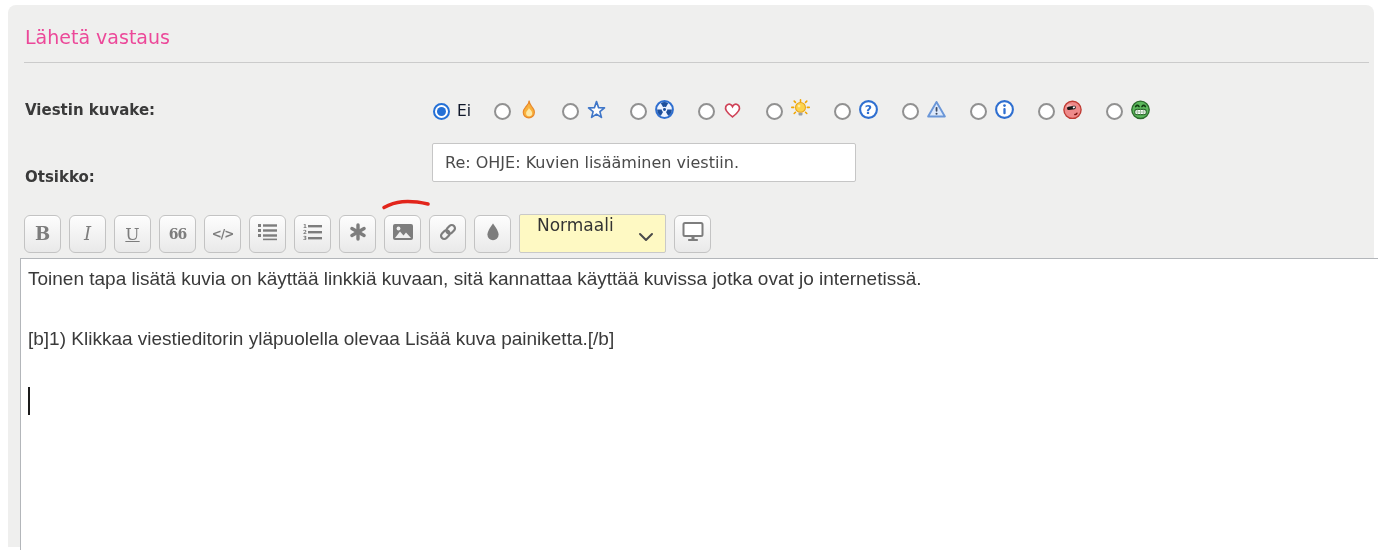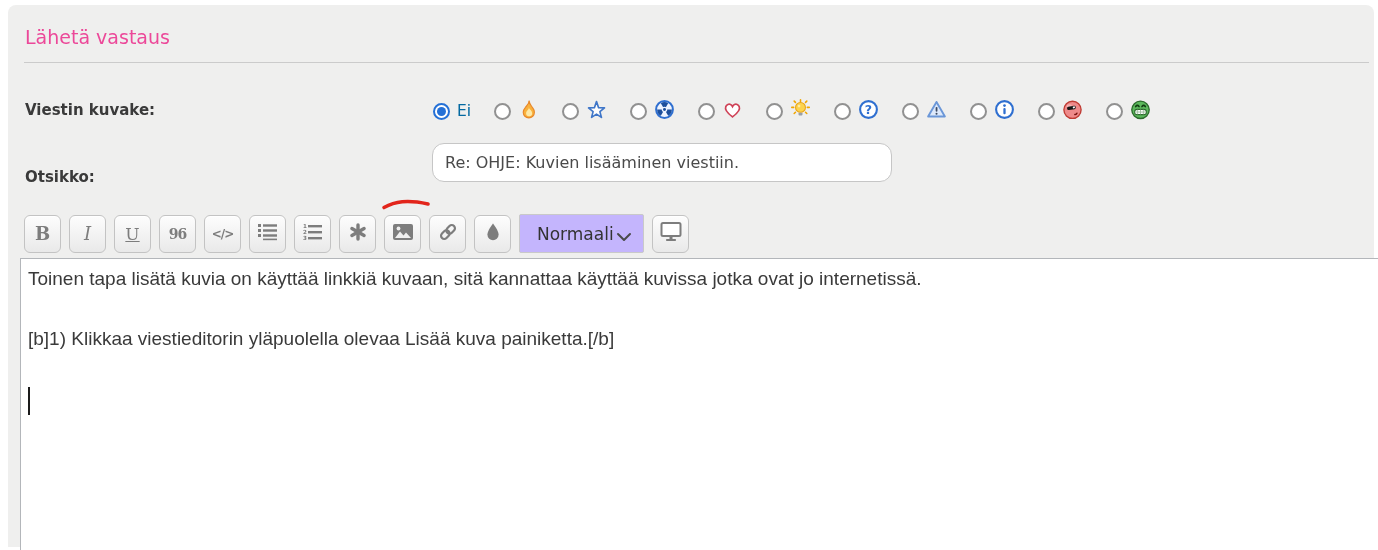--- a/index.html
+++ b/index.html
@@ -8,35 +8,35 @@
          border-radius:8px 8px 0 0;}
   .page-title{position:absolute;left:25px;top:26px;font-size:19px;color:#ec4899;}
   .divider{position:absolute;left:24px;top:62px;width:1345px;height:1px;background:#cbcbcb;}
   .field-label{position:absolute;left:25px;font-size:15px;font-weight:bold;color:#3a3a3a;}
   .icon-row{position:absolute;left:433px;top:96px;height:30px;display:flex;align-items:center;gap:23px;}
   .icon-opt{display:flex;align-items:center;gap:7px;}
   .radio{width:17px;height:17px;border-radius:50%;background:#fff;border:2px solid #919191;
          box-sizing:border-box;position:relative;flex:none;}
   .radio.checked{border-color:#2470d6;}
   .radio.checked::after{content:"";position:absolute;inset:2px;border-radius:50%;background:#2470d6;}
-  .none-label{font-size:15.5px;color:#0369a1;}
-  .subject-input{position:absolute;left:432px;top:143px;width:460px;height:39px;box-sizing:border-box;
-         border:1px solid #c6c6c6;border-radius:12px;background:#fff;padding:0 10px 0 12px;
+  .none-label{font-size:15.5px;color:#0f172a;}
+  .subject-input{position:absolute;left:432px;top:143px;width:424px;height:39px;box-sizing:border-box;
+         border:1px solid #c6c6c6;border-radius:2px;background:#fff;padding:0 10px 0 12px;
          font-family:"DejaVu Sans",sans-serif;font-size:16px;color:#4a4a4a;outline:none;}
   .toolbar{position:absolute;left:24px;top:214px;display:flex;align-items:center;gap:8px;}
   .tb-btn{width:37px;height:38px;box-sizing:border-box;border:1px solid #c3c3c3;border-radius:6px;
          background:linear-gradient(#fdfdfd,#e9e9e9);box-shadow:inset 0 1px 0 #fff;
          display:flex;align-items:center;justify-content:center;color:#7d7d7d;cursor:pointer;flex:none;}
   .g-bold{font-family:"DejaVu Serif",serif;font-weight:bold;font-size:18px;}
   .g-italic{font-family:"DejaVu Serif",serif;font-style:italic;font-size:18px;}
   .g-underline{font-family:"DejaVu Serif",serif;font-size:17px;text-decoration:underline;}
   .g-quote{font-family:"DejaVu Serif",serif;font-weight:bold;font-size:14px;letter-spacing:-1px;}
   .g-code{font-size:12px;font-weight:bold;letter-spacing:-1px;}
-  .fontsize-select{width:125px;height:39px;box-sizing:border-box;border:1px solid #c9c9c9;border-radius:2px;
-         background:#c4b5fd;display:flex;align-items:center;font-size:17px;color:#333;
+  .fontsize-select{width:147px;height:39px;box-sizing:border-box;border:1px solid #c9c9c9;border-radius:2px;
+         background:#fef9c3;display:flex;align-items:flex-start;font-size:17px;color:#333;
          padding-left:17px;position:relative;cursor:pointer;flex:none;}
   .fontsize-select .chev{position:absolute;right:11px;top:12px;}
   .annotation{position:absolute;left:380px;top:197px;}
   .editor{position:absolute;left:20px;top:258px;width:1390px;height:420px;box-sizing:border-box;
          background:#fff;border:1px solid #b3b6ba;padding:5px 12px 0 7px;
          font-family:"Liberation Sans",sans-serif;font-size:19px;line-height:30px;color:#3a3a3a;
          white-space:pre-wrap;overflow:hidden;}
   .caret{position:absolute;left:28px;top:387px;width:2px;height:28px;background:#1b1b1b;}
 </style>
 </head>
@@ -168,21 +168,21 @@
   <div class="tb-btn">
       <span class="g-bold">B</span>
     </div>
   <div class="tb-btn">
       <span class="g-italic">I</span>
     </div>
   <div class="tb-btn">
       <span class="g-underline">U</span>
     </div>
   <div class="tb-btn">
-      <span class="g-quote">96</span>
+      <span class="g-quote">66</span>
     </div>
   <div class="tb-btn">
       <span class="g-code">&lt;/&gt;</span>
     </div>
 
   <div class="tb-btn">
       <span><svg width="21" height="18" viewBox="0 0 21 18">
     <g fill="#7d7d7d">
       <rect x="1" y="1" width="3" height="3"></rect>
             <rect x="6" y="1.3" width="14" height="2.4"></rect>

